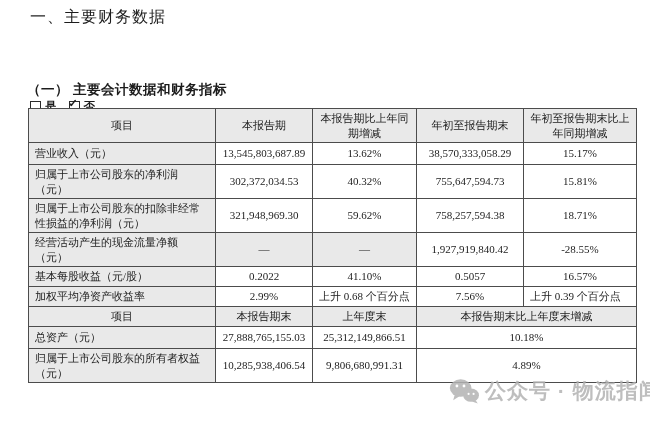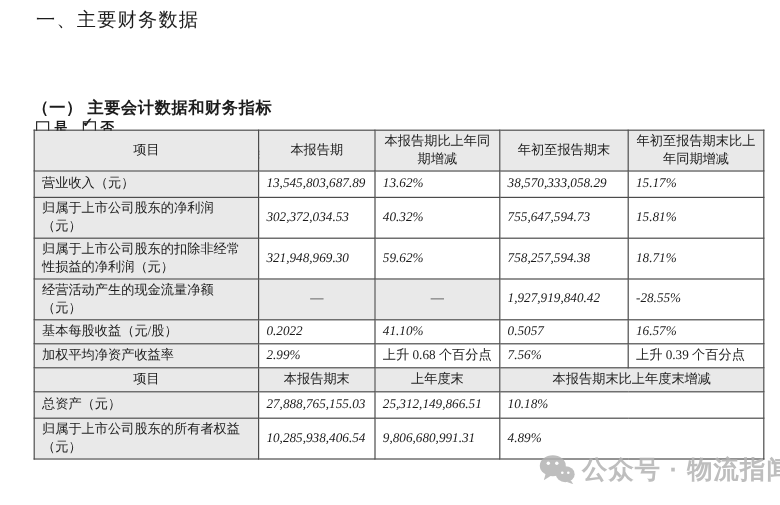--- a/index.html
+++ b/index.html
@@ -20,21 +20,21 @@
   #fin-table{
     left:28px;top:108px;width:608px;border-collapse:collapse;table-layout:fixed;
     font-size:11px;line-height:1.32;
   }
   #fin-table td,#fin-table th{
     border:1px solid #4c4c4c;padding:2px 6px;font-weight:normal;
     overflow:hidden;
   }
   .hd{background:#e9e9e9;text-align:center;vertical-align:middle;}
   .lbl{background:#e9e9e9;text-align:left;vertical-align:middle;}
-  .num{text-align:left;vertical-align:middle;white-space:nowrap;font-family:"Liberation Serif",serif;font-style:italic;}
+  .num{text-align:center;vertical-align:middle;white-space:nowrap;font-family:"Liberation Serif",serif;}
   .ctr{text-align:left;vertical-align:middle;}
   .dash{background:#e9e9e9;text-align:center;vertical-align:middle;}
   tr.h34{height:34px;} tr.h22{height:22px;} tr.h31{height:31px;}
   tr.h20{height:20px;} tr.h33{height:33px;}
 
   #watermark{
     left:449px;top:377px;display:flex;align-items:center;gap:6px;
     color:#aaaaaa;opacity:0.85;z-index:5;white-space:nowrap;
   }
   #watermark .wm-text{

